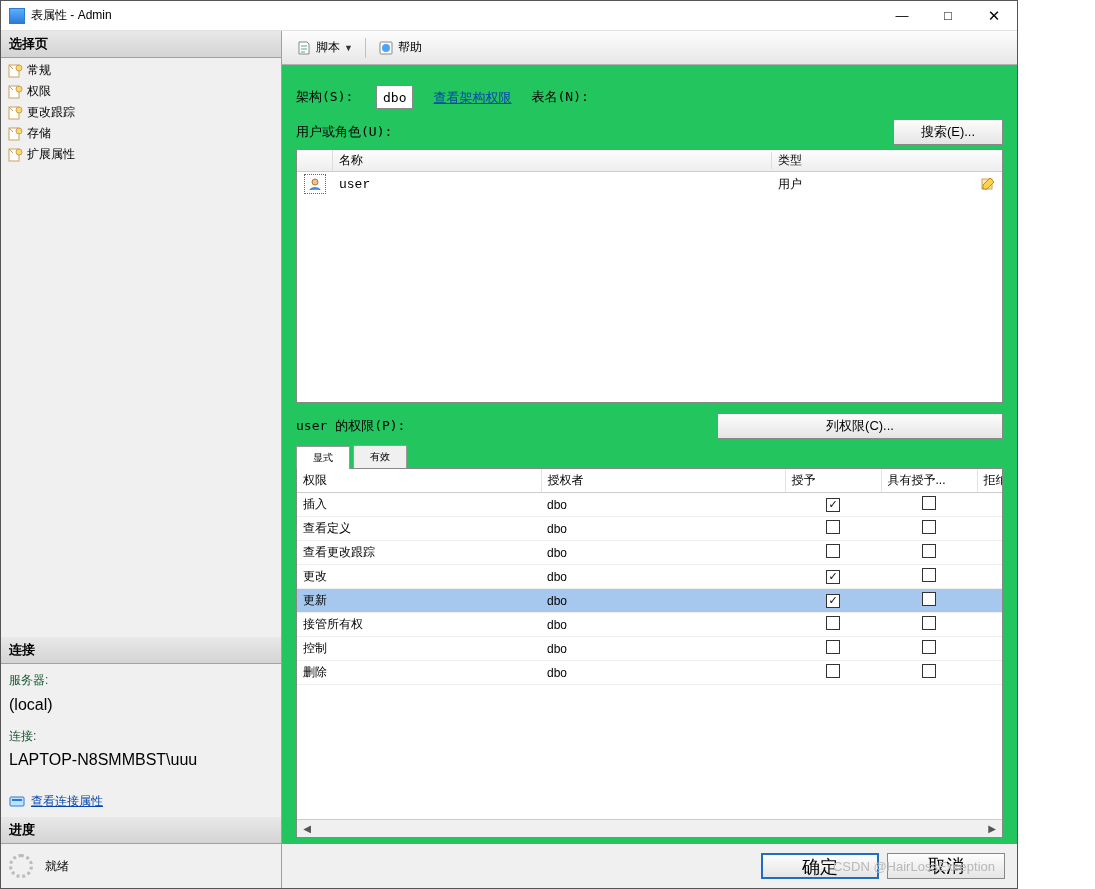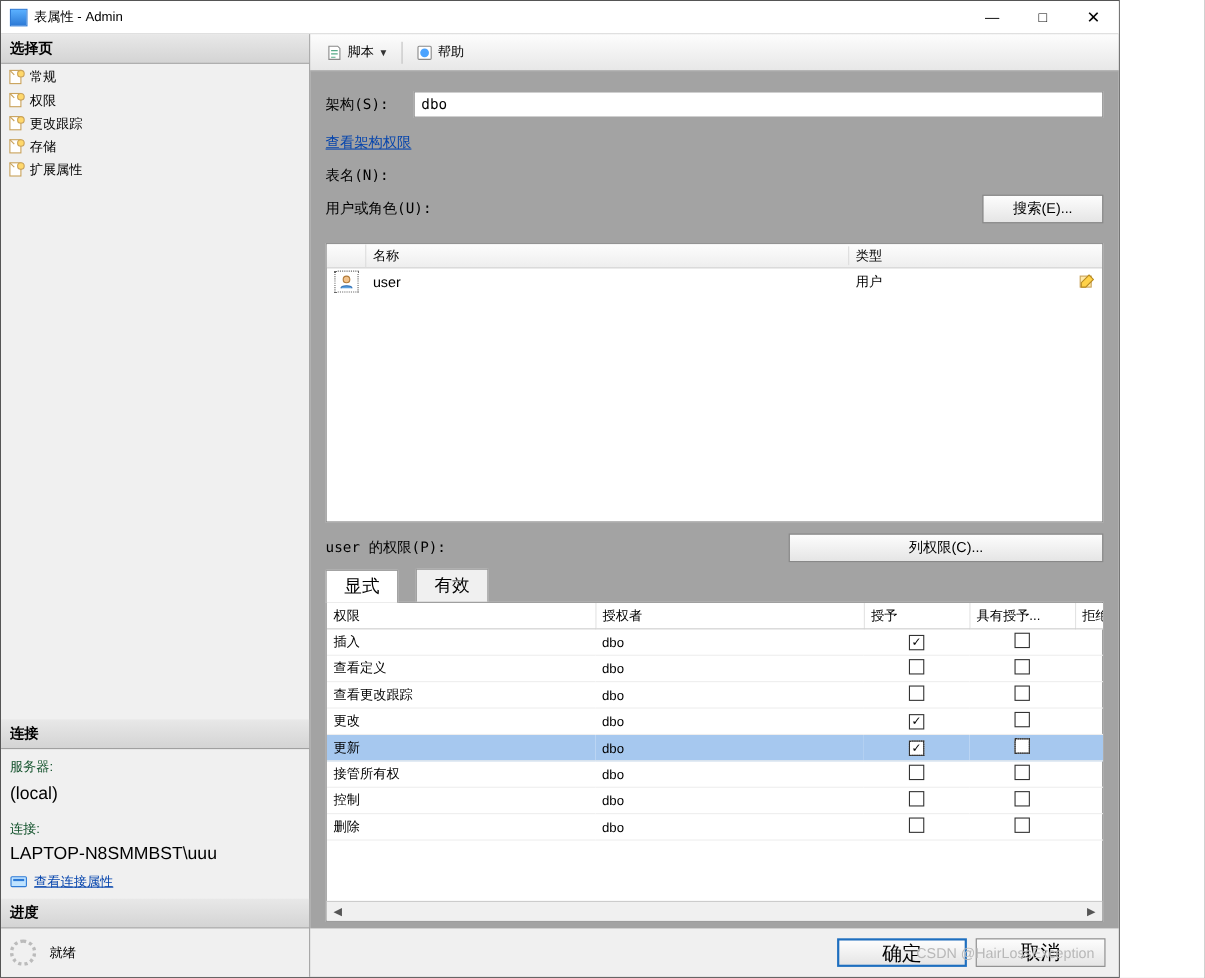--- a/index.html
+++ b/index.html
@@ -8,69 +8,69 @@
 .titlebar{height:30px;display:flex;align-items:center;background:#fff;border-bottom:1px solid #e0e0e0}
 .titlebar .app-icon{width:16px;height:16px;margin:0 6px 0 8px;background:linear-gradient(180deg,#5ab0ff 0%,#2d7ad6 100%);border:1px solid #2d7ad6}
 .titlebar .title{flex:1;font-size:12px;color:#000}
 .win-controls{display:flex;height:100%}
 .win-btn{width:46px;height:100%;display:flex;align-items:center;justify-content:center;font-family:inherit;font-size:13px}
 .win-btn.close{font-size:15px}
 .content{flex:1;display:flex;min-height:0}
 .sidebar{width:281px;background:#f0f0f0;border-right:1px solid #a0a0a0;display:flex;flex-direction:column}
 .section-header{background:linear-gradient(180deg,#e8e8e8 0%,#d4d4d4 100%);border-bottom:1px solid #a0a0a0;padding:4px 8px;font-weight:bold;font-size:13px}
 .nav-list{padding:2px 0}
-.nav-item{display:flex;align-items:flex-start;padding:2px 6px;cursor:pointer}
+.nav-item{display:flex;align-items:flex-end;padding:2px 6px;cursor:pointer}
 .nav-item .nav-icon{width:16px;height:16px;margin-right:4px;display:inline-flex;align-items:center;justify-content:center}
 .nav-label{font-size:12px}
 .spacer-flex{flex:1}
 .conn-block{padding:6px 8px;font-size:12px;line-height:1.7}
 .conn-label{color:#14532d}
 .conn-value{font-family:Liberation Sans, sans-serif;font-size:16px}
-.link-row{display:flex;align-items:center;gap:6px;margin-top:0}
+.link-row{display:flex;align-items:center;gap:6px;margin-top:17px}
 .link-text{color:#0645ad;text-decoration:underline;cursor:pointer}
 .progress-row{display:flex;align-items:center;gap:12px;padding:10px 8px}
 .spinner{width:24px;height:24px;border:3px dotted #bbb;border-radius:50%}
 
-.main{flex:1;display:flex;flex-direction:column;background:#a3a3a3;min-width:0}
+.main{flex:1;display:flex;flex-direction:column;background:#22c55e;min-width:0}
 .toolbar{height:34px;display:flex;align-items:center;gap:4px;background:linear-gradient(180deg,#fdfdfd 0%,#e7e7e7 100%);border-bottom:1px solid #b0b0b0;padding:0 8px}
 .tb-btn{display:flex;align-items:center;gap:4px;padding:2px 6px;cursor:pointer}
 .tb-icon{width:16px;height:16px;display:inline-flex;align-items:center;justify-content:center}
 .tb-sep{width:1px;height:20px;background:#c0c0c0;margin:0 2px}
 .dropdown-caret{font-size:9px;color:#333}
 
-.form-area{padding:18px 14px 8px 14px;display:flex;flex-direction:column;gap:8px}
+.form-area{padding:18px 14px 8px 14px;display:flex;flex-direction:row;gap:20px}
 .form-row{display:flex;align-items:center;gap:6px}
 .form-label{width:74px;font-family:"SimSun",monospace;font-size:13px}
 .form-input{flex:1;height:24px;border:1px solid #888;background:#fff;padding:0 6px;font-family:"Consolas",monospace;font-size:13px;display:flex;align-items:center}
 .schema-link{color:#0645ad;text-decoration:underline;cursor:pointer;font-size:13px;margin:6px 0 4px 0}
 
 .users-section{padding:0 14px;display:flex;flex-direction:column;flex-shrink:0}
-.users-header{display:flex;justify-content:space-between;align-items:center;margin-bottom:18px}
+.users-header{display:flex;justify-content:space-between;align-items:center;margin-bottom:4px}
 .users-label{font-family:"SimSun",monospace;font-size:13px}
 .search-btn{width:110px;height:26px;border:1px solid #888;background:linear-gradient(180deg,#fdfdfd 0%,#e5e5e5 100%);cursor:pointer;font-size:13px}
 
 .listview{height:254px;border:1px solid #888;background:#fff;overflow:auto}
 .lv-header{display:flex;background:linear-gradient(180deg,#fdfdfd 0%,#eee 100%);border-bottom:1px solid #ccc;height:22px;align-items:center}
 .lv-col-icon{width:36px;border-right:1px solid #ddd;height:100%}
 .lv-col-name{flex:1;padding:0 6px;border-right:1px solid #ddd;font-size:12px}
 .lv-col-type{width:230px;padding:0 6px;font-size:12px}
 .lv-row{display:flex;align-items:center;height:24px}
 .lv-row.selected{}
 .lv-cell-icon{width:36px;display:flex;justify-content:center;align-items:center}
 .lv-cell-icon .dotted-box{width:22px;height:20px;border:1px dotted #666;display:flex;align-items:center;justify-content:center}
-.lv-cell-name{flex:1;padding:0 6px;font-family:Liberation Sans, sans-serif;font-size:13px}
+.lv-cell-name{flex:1;padding:0 6px;font-family:Liberation Mono, monospace;font-size:13px}
 .lv-cell-type{width:230px;padding:0 6px;font-size:12px;display:flex;align-items:center;justify-content:space-between}
 
 .perms-section{padding:10px 14px 0 14px;display:flex;flex-direction:column;flex:1;min-height:0}
 .perms-header{display:flex;justify-content:space-between;align-items:center;margin-bottom:6px}
 .perms-label{font-family:"SimSun","Consolas",monospace;font-size:13px}
 .col-perm-btn{width:286px;height:26px;border:1px solid #888;background:linear-gradient(180deg,#fdfdfd 0%,#e5e5e5 100%);cursor:pointer;font-size:13px}
 
 .tabs{display:flex;position:relative;z-index:2}
-.tab{padding:4px 16px;border:1px solid #999;border-bottom:none;background:#f0f0f0;margin-right:16px;cursor:pointer;font-size:16px}
+.tab{padding:4px 16px;border:1px solid #999;border-bottom:none;background:#f0f0f0;margin-right:3px;cursor:pointer;font-size:10px}
 .tab.active{background:#fff;position:relative;top:1px}
 
 .grid-wrap{border:1px solid #888;background:#fff;flex:1;display:flex;flex-direction:column;min-height:0;margin-bottom:6px;position:relative;z-index:1}
 .grid{flex:1;overflow:auto}
 .grid table{width:100%;border-collapse:collapse;table-layout:fixed}
 .grid th{background:#fff;border-bottom:1px solid #ccc;border-right:1px solid #e3e3e3;text-align:left;padding:3px 6px;font-weight:normal;font-size:12px;height:22px}
 .grid td{border-bottom:1px solid #eee;padding:3px 6px;font-size:12px;height:24px}
 .grid tr.sel td{background:#a6c8ef}
 .grid tr.sel .chk{outline:1px dotted #333;outline-offset:-1px}
 .chk{width:14px;height:14px;border:1px solid #333;background:#fff;display:inline-flex;align-items:center;justify-content:center;margin:0 auto}

